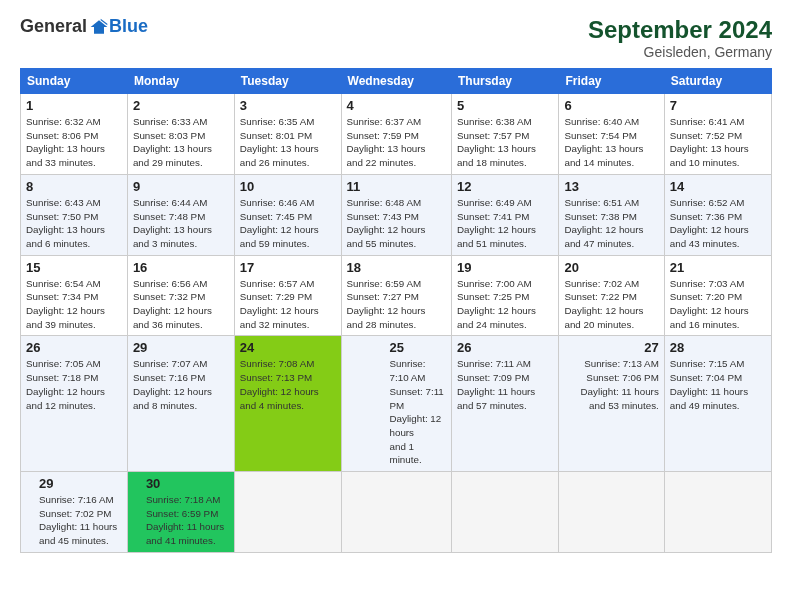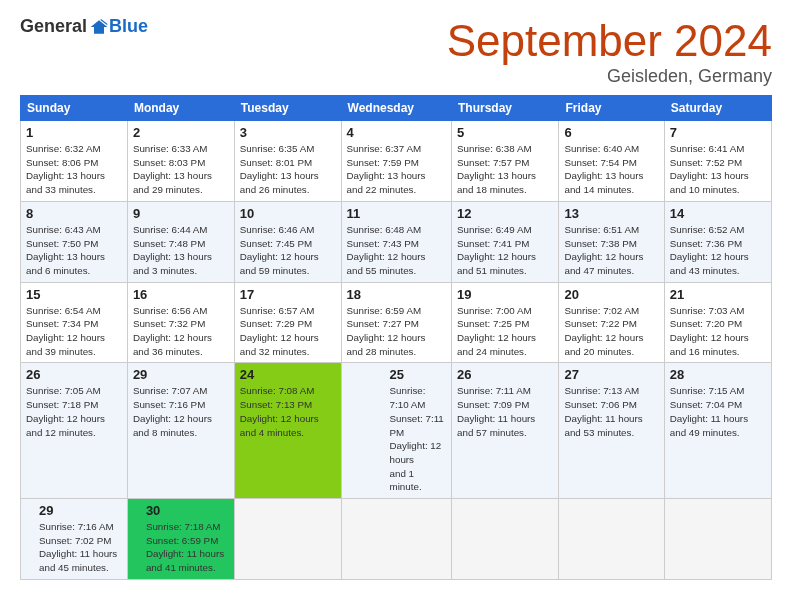--- a/index.html
+++ b/index.html
@@ -38,26 +38,26 @@
     .logo-blue { color: #1a6cc4; }
     .logo-icon {
       width: 20px;
       height: 20px;
       margin-left: 2px;
     }
     .title-block {
       text-align: right;
     }
     .month-title {
-      font-size: 44px;
-      font-weight: normal;
-      color: #c2410c;
+      font-size: 24px;
+      font-weight: bold;
+      color: #14532d;
     }
     .location {
-      font-size: 18px;
+      font-size: 14px;
       color: #555;
     }
     .calendar {
       width: 100%;
       border-collapse: collapse;
       font-size: 10.5px;
     }
     .calendar th {
       background: #2a6dd9;
       color: #fff;
@@ -155,21 +155,21 @@
           <td style="background: rgb(255, 255, 255);"><span class="day-num">19</span><span class="day-info">Sunrise: 7:00 AM<br>Sunset: 7:25 PM<br>Daylight: 12 hours<br>and 24 minutes.</span></td>
           <td style="background: rgb(255, 255, 255);"><span class="day-num">20</span><span class="day-info">Sunrise: 7:02 AM<br>Sunset: 7:22 PM<br>Daylight: 12 hours<br>and 20 minutes.</span></td>
           <td style="background: rgb(255, 255, 255);"><span class="day-num">21</span><span class="day-info">Sunrise: 7:03 AM<br>Sunset: 7:20 PM<br>Daylight: 12 hours<br>and 16 minutes.</span></td>
         </tr>
         <tr>
           <td style="background: rgb(240, 244, 251);"><span class="day-num">26</span><span class="day-info">Sunrise: 7:05 AM<br>Sunset: 7:18 PM<br>Daylight: 12 hours<br>and 12 minutes.</span></td>
           <td style="background: rgb(240, 244, 251);"><span class="day-num">29</span><span class="day-info">Sunrise: 7:07 AM<br>Sunset: 7:16 PM<br>Daylight: 12 hours<br>and 8 minutes.</span></td>
           <td style="background: #84cc16;"><span class="day-num">24</span><span class="day-info">Sunrise: 7:08 AM<br>Sunset: 7:13 PM<br>Daylight: 12 hours<br>and 4 minutes.</span></td>
           <td style="background: rgb(240, 244, 251); padding-left: 48px;"><span class="day-num">25</span><span class="day-info">Sunrise: 7:10 AM<br>Sunset: 7:11 PM<br>Daylight: 12 hours<br>and 1 minute.</span></td>
           <td style="background: rgb(240, 244, 251);"><span class="day-num">26</span><span class="day-info">Sunrise: 7:11 AM<br>Sunset: 7:09 PM<br>Daylight: 11 hours<br>and 57 minutes.</span></td>
-          <td style="background: rgb(240, 244, 251);"><span class="day-num">27</span><span class="day-info">Sunrise: 7:13 AM<br>Sunset: 7:06 PM<br>Daylight: 11 hours<br>and 53 minutes.</span></td>
+          <td style="background: rgb(240, 244, 251); text-align: right;"><span class="day-num">27</span><span class="day-info">Sunrise: 7:13 AM<br>Sunset: 7:06 PM<br>Daylight: 11 hours<br>and 53 minutes.</span></td>
           <td style="background: rgb(240, 244, 251);"><span class="day-num">28</span><span class="day-info">Sunrise: 7:15 AM<br>Sunset: 7:04 PM<br>Daylight: 11 hours<br>and 49 minutes.</span></td>
         </tr>
         <tr>
           <td style="background: rgb(240, 244, 251);"><span class="day-num">29</span><span class="day-info">Sunrise: 7:16 AM<br>Sunset: 7:02 PM<br>Daylight: 11 hours<br>and 45 minutes.</span></td>
           <td style="background: #22c55e;"><span class="day-num">30</span><span class="day-info">Sunrise: 7:18 AM<br>Sunset: 6:59 PM<br>Daylight: 11 hours<br>and 41 minutes.</span></td>
           <td class="empty" style="background: rgb(245, 245, 245);"></td>
           <td class="empty" style="background: rgb(245, 245, 245);"></td>
           <td class="empty" style="background: rgb(245, 245, 245);"></td>
           <td class="empty" style="background: rgb(245, 245, 245);"></td>
           <td class="empty" style="background: rgb(245, 245, 245);"></td>

